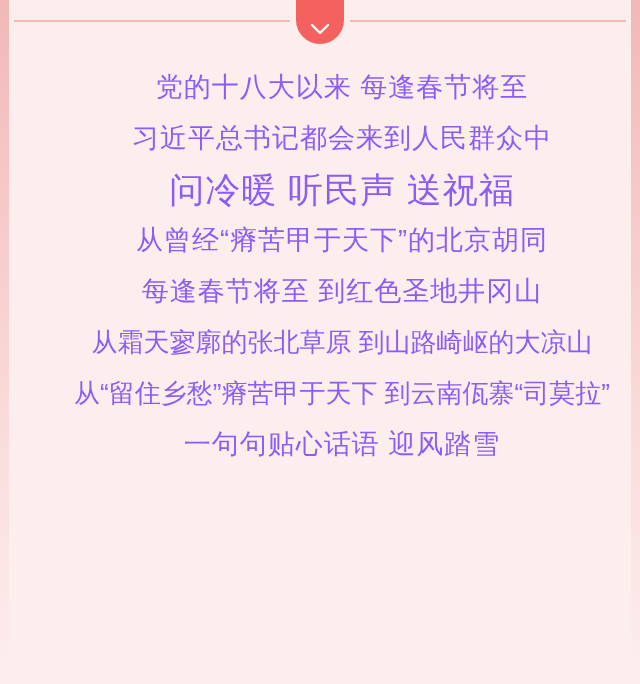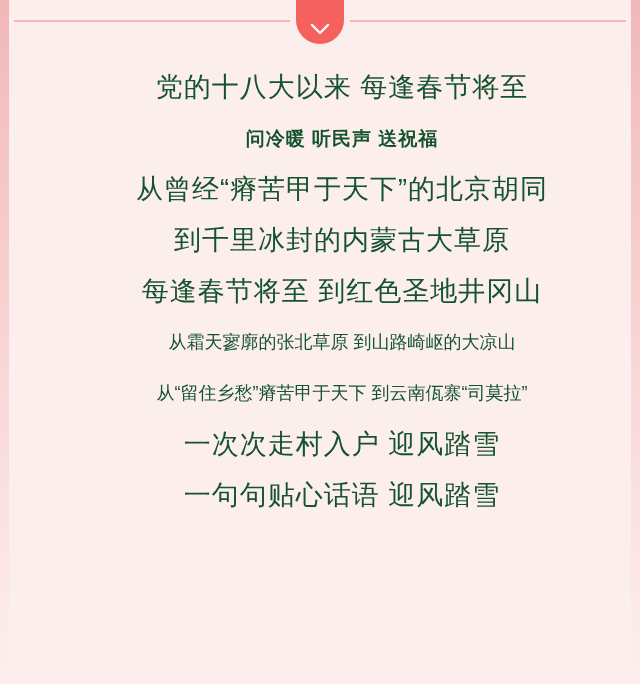--- a/index.html
+++ b/index.html
@@ -74,33 +74,33 @@
 
   .content {
     position: absolute;
     top: 62px;
     left: 0;
     width: 640px;
     text-align: center;
   }
 
   .line {
-    color: #14532d;
+    color: #8b5cf6;
     font-size: 27px;
     line-height: 51px;
     letter-spacing: 1px;
     white-space: nowrap;
     margin-left: 44px;
   }
   .line.bold {
-    font-weight: bold;
-    font-size: 19px;
+    font-weight: normal;
+    font-size: 35px;
   }
   .line.tight {
-    font-size: 18px;
+    font-size: 26px;
     letter-spacing: 0px;
   }
 </style>
 </head>
 <body>
 
 <div class="edge-bar left"></div>
 <div class="edge-bar right"></div>
 
 <div class="top-band">
@@ -110,21 +110,20 @@
     <span>
       <svg width="20" height="12" viewBox="0 0 20 12" aria-hidden="true">
         <polyline points="2,2 10,10 18,2" fill="none" stroke="#ffffff" stroke-width="2.4" stroke-linecap="round" stroke-linejoin="round"></polyline>
       </svg>
     </span>
   </div>
 </div>
 
 <div class="content">
   <div class="line">党的十八大以来 每逢春节将至</div>
+  <div class="line">习近平总书记都会来到人民群众中</div>
   <div class="line bold">问冷暖 听民声 送祝福</div>
   <div class="line">从曾经“瘠苦甲于天下”的北京胡同</div>
-  <div class="line">到千里冰封的内蒙古大草原</div>
   <div class="line">每逢春节将至 到红色圣地井冈山</div>
   <div class="line tight">从霜天寥廓的张北草原 到山路崎岖的大凉山</div>
   <div class="line tight">从“留住乡愁”瘠苦甲于天下 到云南佤寨“司莫拉”</div>
-  <div class="line">一次次走村入户 迎风踏雪</div>
   <div class="line">一句句贴心话语 迎风踏雪</div>
 </div>
 
 </body></html>

